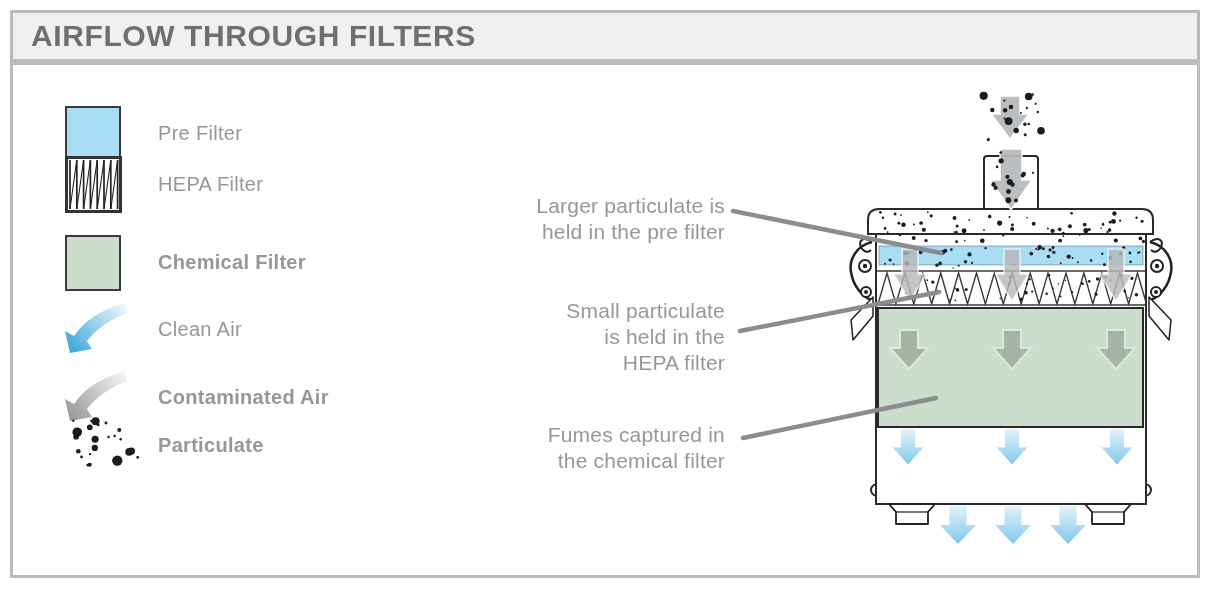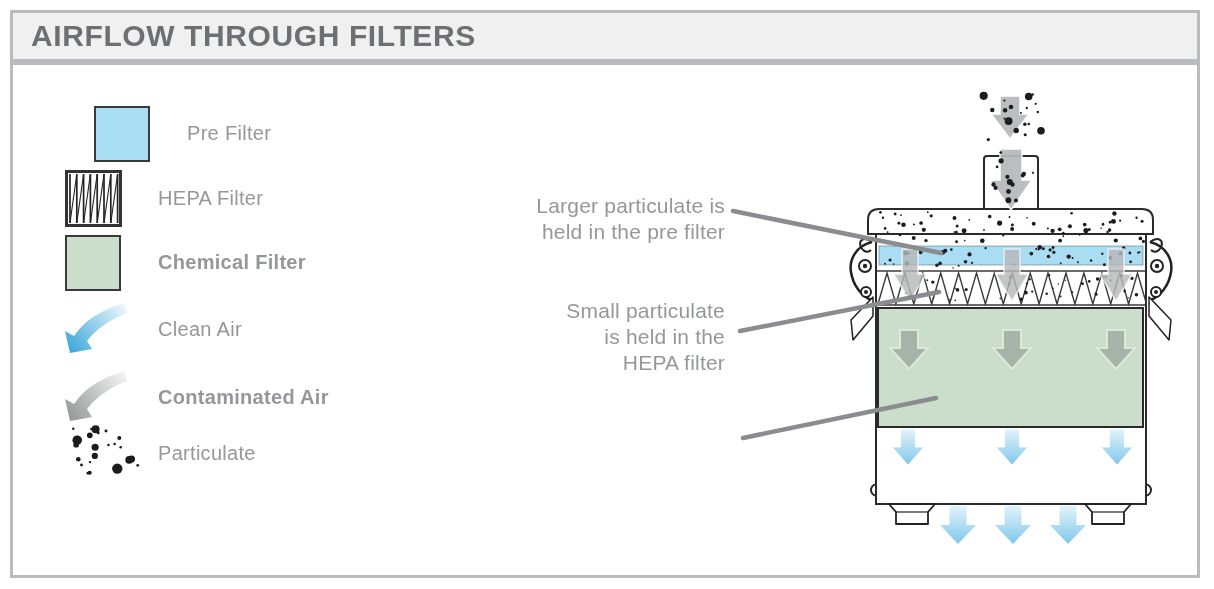--- a/index.html
+++ b/index.html
@@ -37,28 +37,28 @@
 <body>
 
 <div class="title-bar">
   <h1>AIRFLOW THROUGH FILTERS</h1>
 </div>
 
 <div class="panel">
 
   <div>
 
-    <div class="legend-item" style="top:40px;height:57px;margin-left:29px;">
+    <div class="legend-item" style="top:40px;height:57px;">
       <div class="legend-icon">
         <div class="swatch swatch-pre"></div>
       </div>
       <div class="legend-label">Pre Filter</div>
     </div>
 
-    <div class="legend-item" style="top:105px;height:57px;text-align:center;">
+    <div class="legend-item" style="top:91px;height:57px;text-align:center;">
       <div class="legend-icon">
         <svg id="hepa-swatch" width="57" height="57" viewBox="0 0 57 57">
             <rect x="1.5" y="1.5" width="54" height="54" fill="#fff" stroke="#333" stroke-width="3"></rect>
             <line x1="5" y1="4" x2="5" y2="53" stroke="#222" stroke-width="1.7"></line>
             <line x1="5" y1="53" x2="11.8" y2="4" stroke="#222" stroke-width="1.1"></line>
             <line x1="11.8" y1="4" x2="11.8" y2="53" stroke="#222" stroke-width="1.7"></line>
             <line x1="11.8" y1="53" x2="18.6" y2="4" stroke="#222" stroke-width="1.1"></line>
             <line x1="18.6" y1="4" x2="18.6" y2="53" stroke="#222" stroke-width="1.7"></line>
             <line x1="18.6" y1="53" x2="25.400000000000002" y2="4" stroke="#222" stroke-width="1.1"></line>
             <line x1="25.4" y1="4" x2="25.4" y2="53" stroke="#222" stroke-width="1.7"></line>
@@ -105,21 +105,21 @@
               <stop offset="0" style="stop-color:var(--contaminated_tail,#f4f4f4)"></stop>
               <stop offset="1" style="stop-color:var(--contaminated_tip,#97999b)"></stop>
             </linearGradient>
           </defs>
           <path d="M60,0 Q24,10 9,33 L0,28 L5,50 L27,46 L22,38 Q36,20 62,10 Z" fill="url(#g-cont)"></path>
         </svg>
       </div>
       <div class="legend-label">Contaminated Air</div>
     </div>
 
-    <div class="legend-item" style="top:358px;height:60px;">
+    <div class="legend-item" style="top:350px;height:60px;font-weight:bold;">
       <div class="legend-icon">
         <svg id="part-dots" width="80" height="60" viewBox="0 0 80 60">
             <circle cx="43.5" cy="22.0" r="1.26" fill="#1c1c1c"></circle>
             <circle cx="8.3" cy="5.8" r="1.20" fill="#1c1c1c"></circle>
             <circle cx="11.2" cy="21.7" r="2.85" fill="#1c1c1c"></circle>
             <circle cx="64.2" cy="36.8" r="3.90" fill="#1c1c1c"></circle>
             <circle cx="24.8" cy="12.3" r="2.86" fill="#1c1c1c"></circle>
             <circle cx="29.8" cy="32.9" r="3.13" fill="#1c1c1c"></circle>
             <circle cx="13.3" cy="36.3" r="2.31" fill="#1c1c1c"></circle>
             <circle cx="49.6" cy="21.0" r="1.31" fill="#1c1c1c"></circle>
@@ -140,20 +140,21 @@
             <circle cx="30.1" cy="24.2" r="3.56" fill="#1c1c1c"></circle>
             <circle cx="66.5" cy="36.1" r="3.58" fill="#1c1c1c"></circle>
           </svg>
       </div>
       <div class="legend-label">Particulate</div>
     </div>
   </div>
 
   <div class="annotation ann-1">Larger particulate is held in the pre filter</div>
   <div class="annotation ann-2">Small particulate is held in the HEPA filter</div>
+  <div class="annotation ann-3">Fumes captured in the chemical filter</div>
 </div>
 
 <svg id="unit" viewBox="0 0 1214 589">
   <defs>
     <linearGradient id="bluegrad" x1="0" y1="0" x2="0" y2="1">
       <stop offset="0" style="stop-color:var(--blue_arrow_tail,#e3f3fb)"></stop>
       <stop offset="1" style="stop-color:var(--blue_arrow_tip,#7fc7ea)"></stop>
     </linearGradient>
   </defs>
 <path d="M984,209 V159 Q984,156 987,156 H1035 Q1038,156 1038,159 V209" fill="#fff" stroke="#2a2a2a" stroke-width="2" stroke-linejoin="round"></path>

